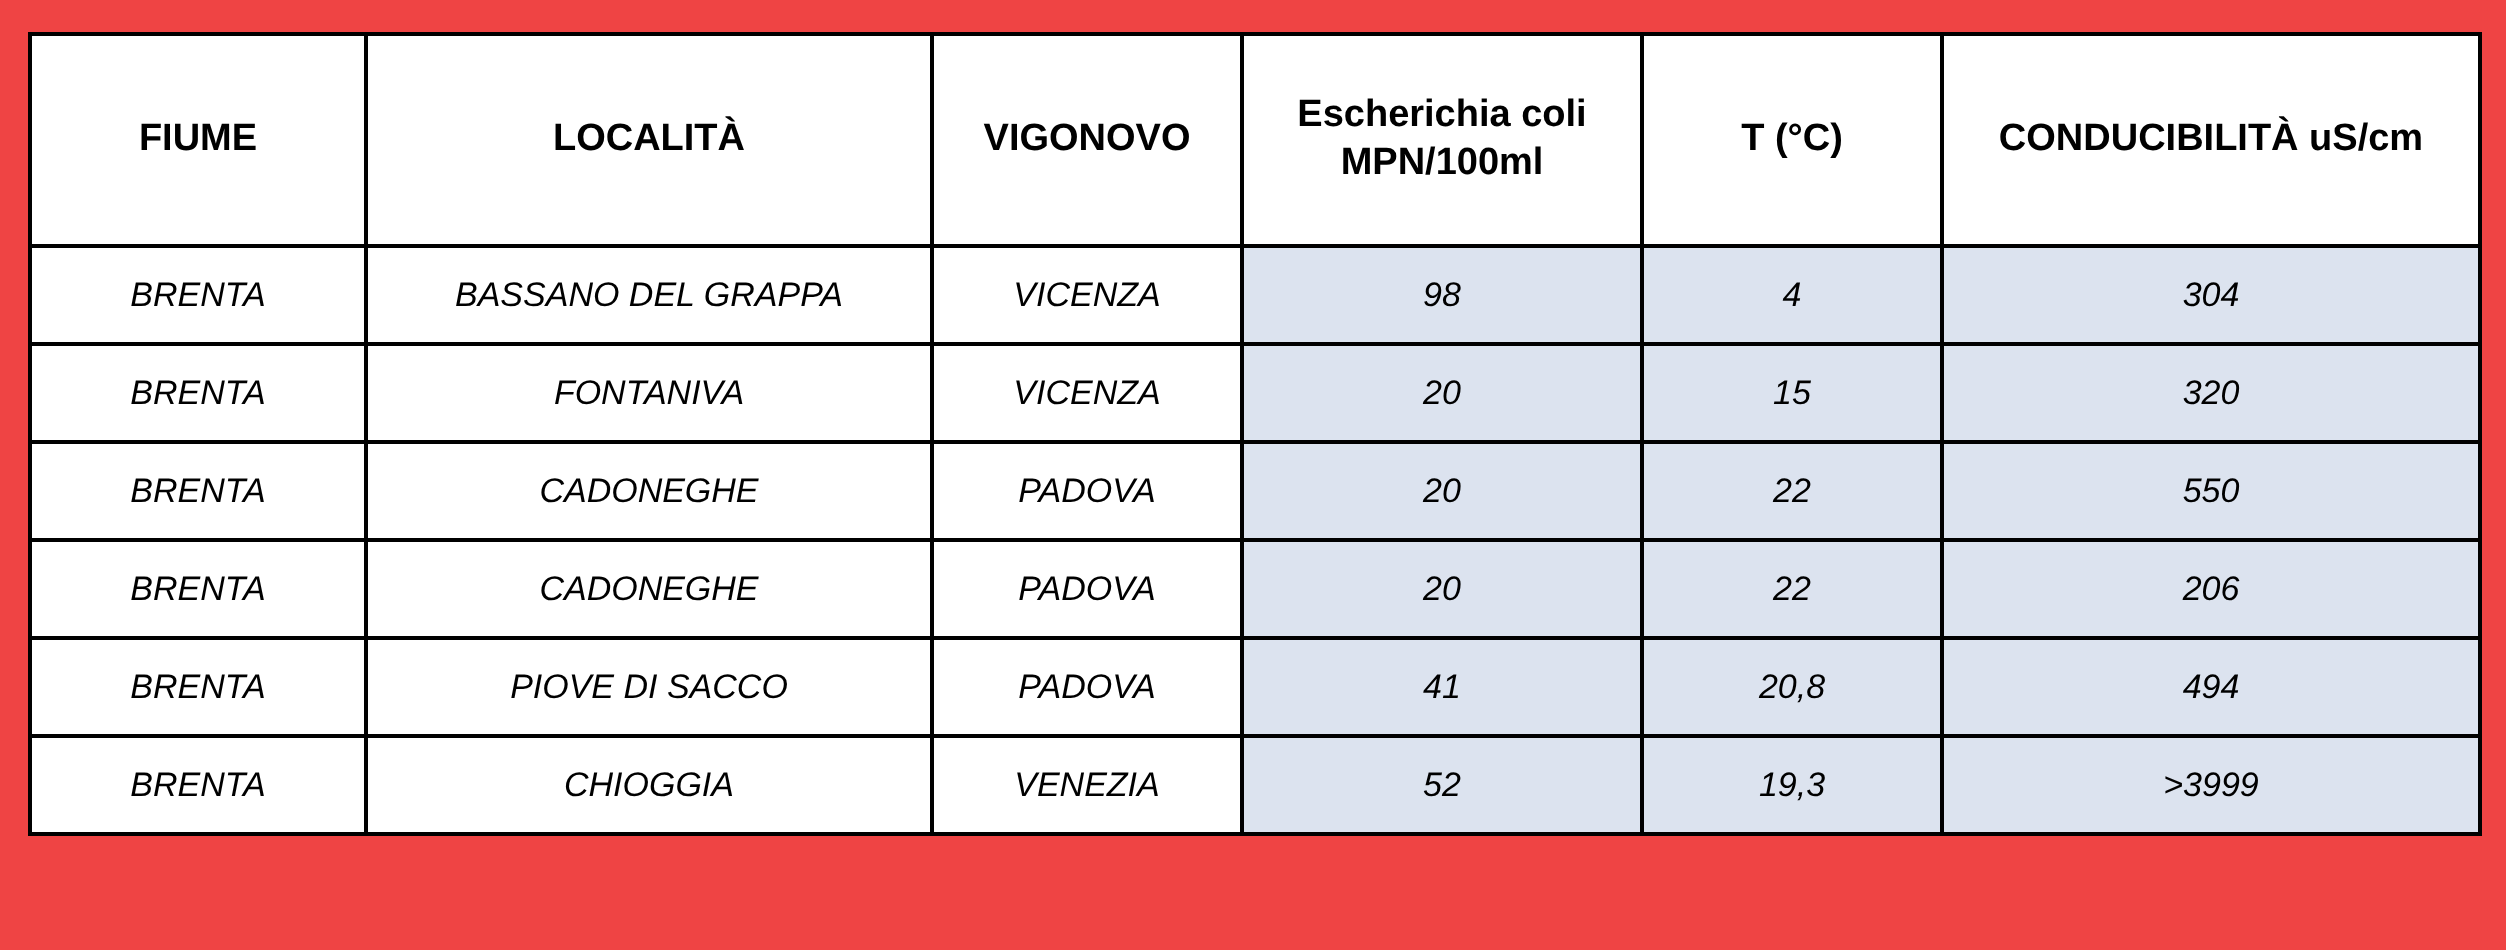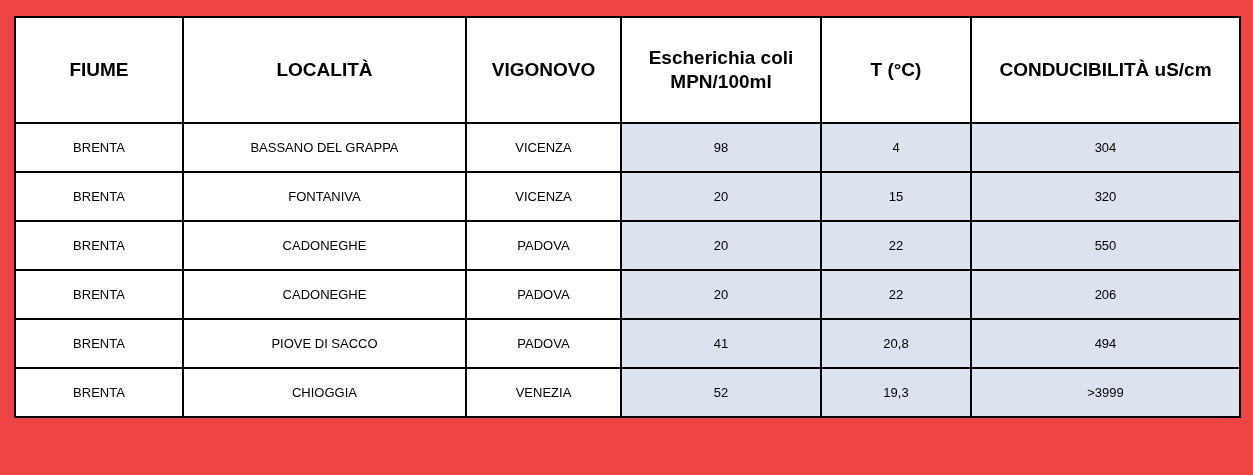--- a/index.html
+++ b/index.html
@@ -43,23 +43,24 @@
     height: 104px;
     font-size: 19px;
     font-weight: bold;
     background: #ffffff;
     line-height: 1.25;
   }
   thead th .hdr-line { display: block; }
 
   tbody td {
     height: 47px;
-    font-size: 13px;
+    font-size: 17px;
     font-weight: normal;
     background: #ffffff;
+    font-style: italic;
   }
   tbody td.shaded {
     background: #dce3ef;
   }
 </style>
 </head>
 <body>
 
 <div id="page">
 

